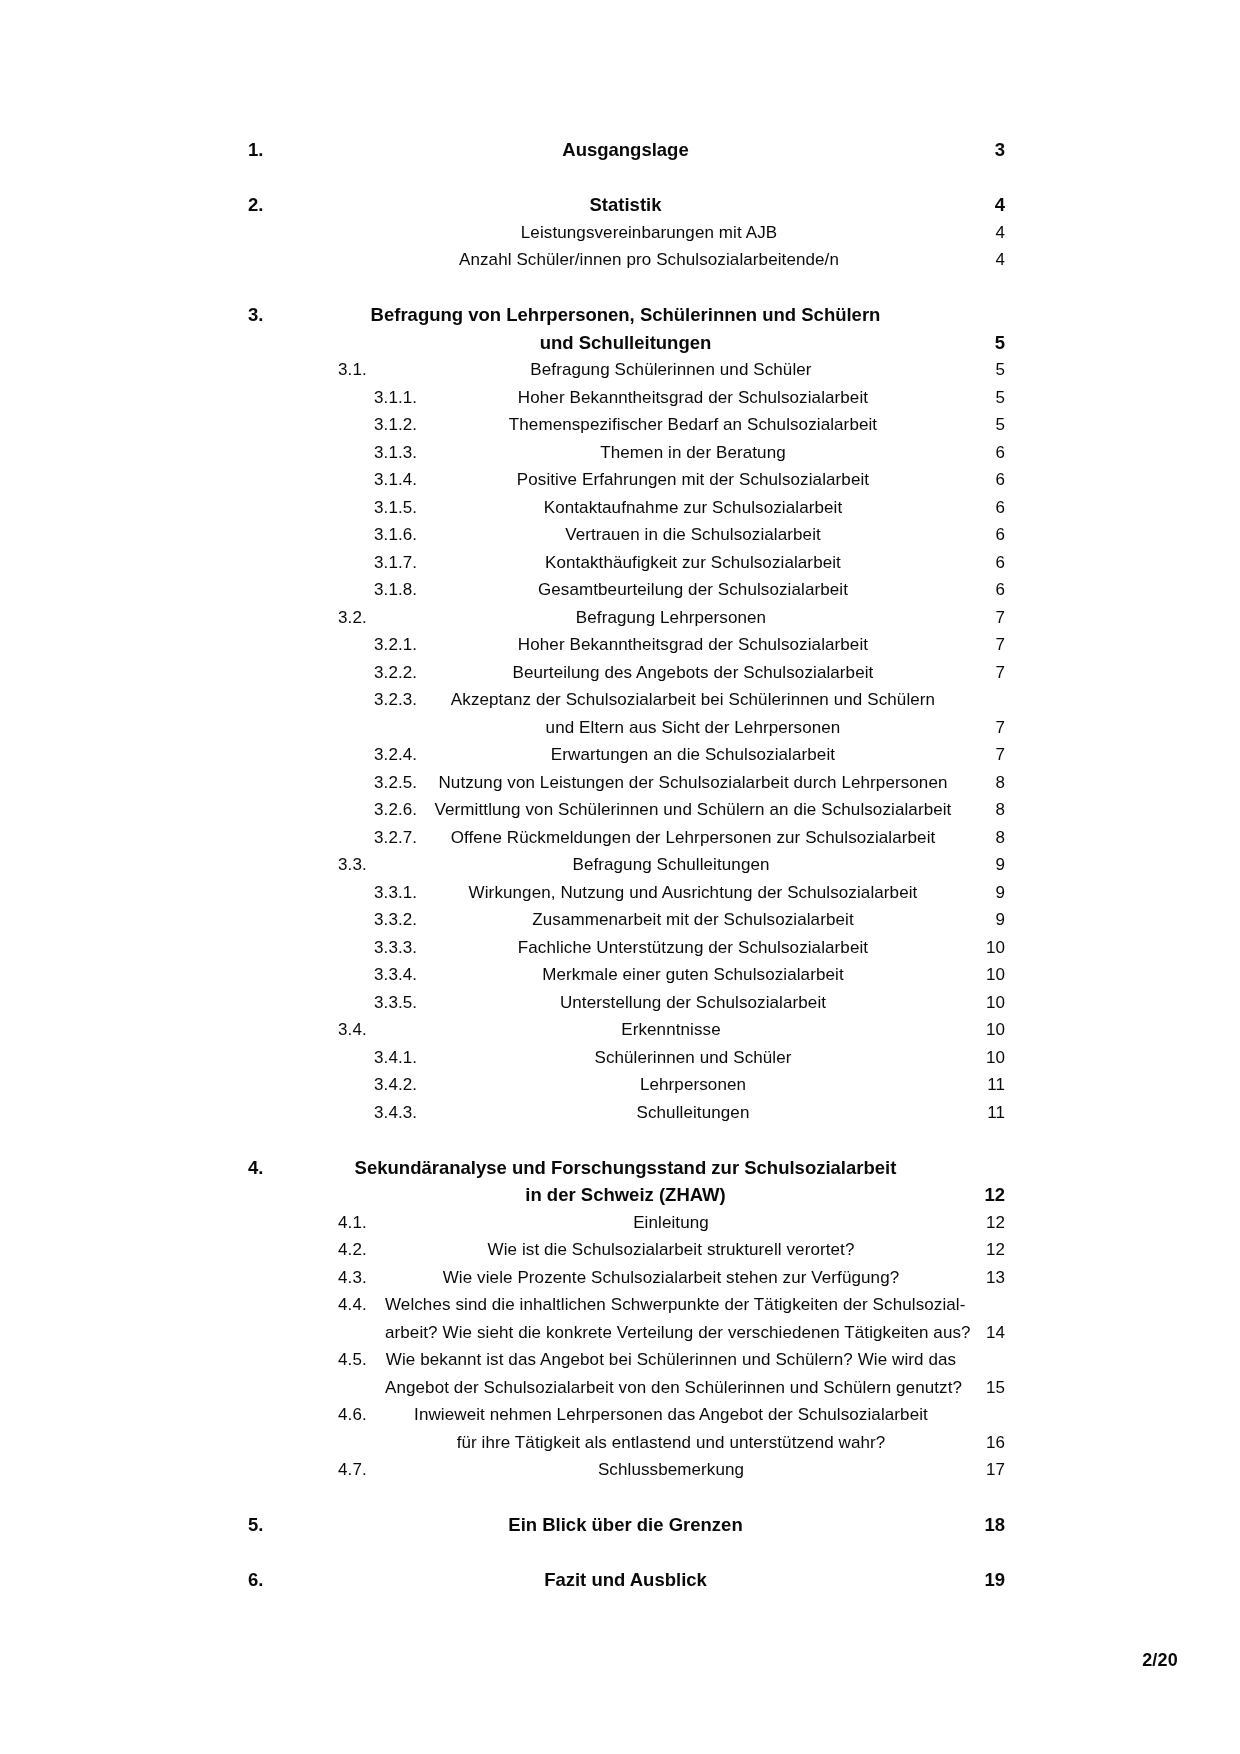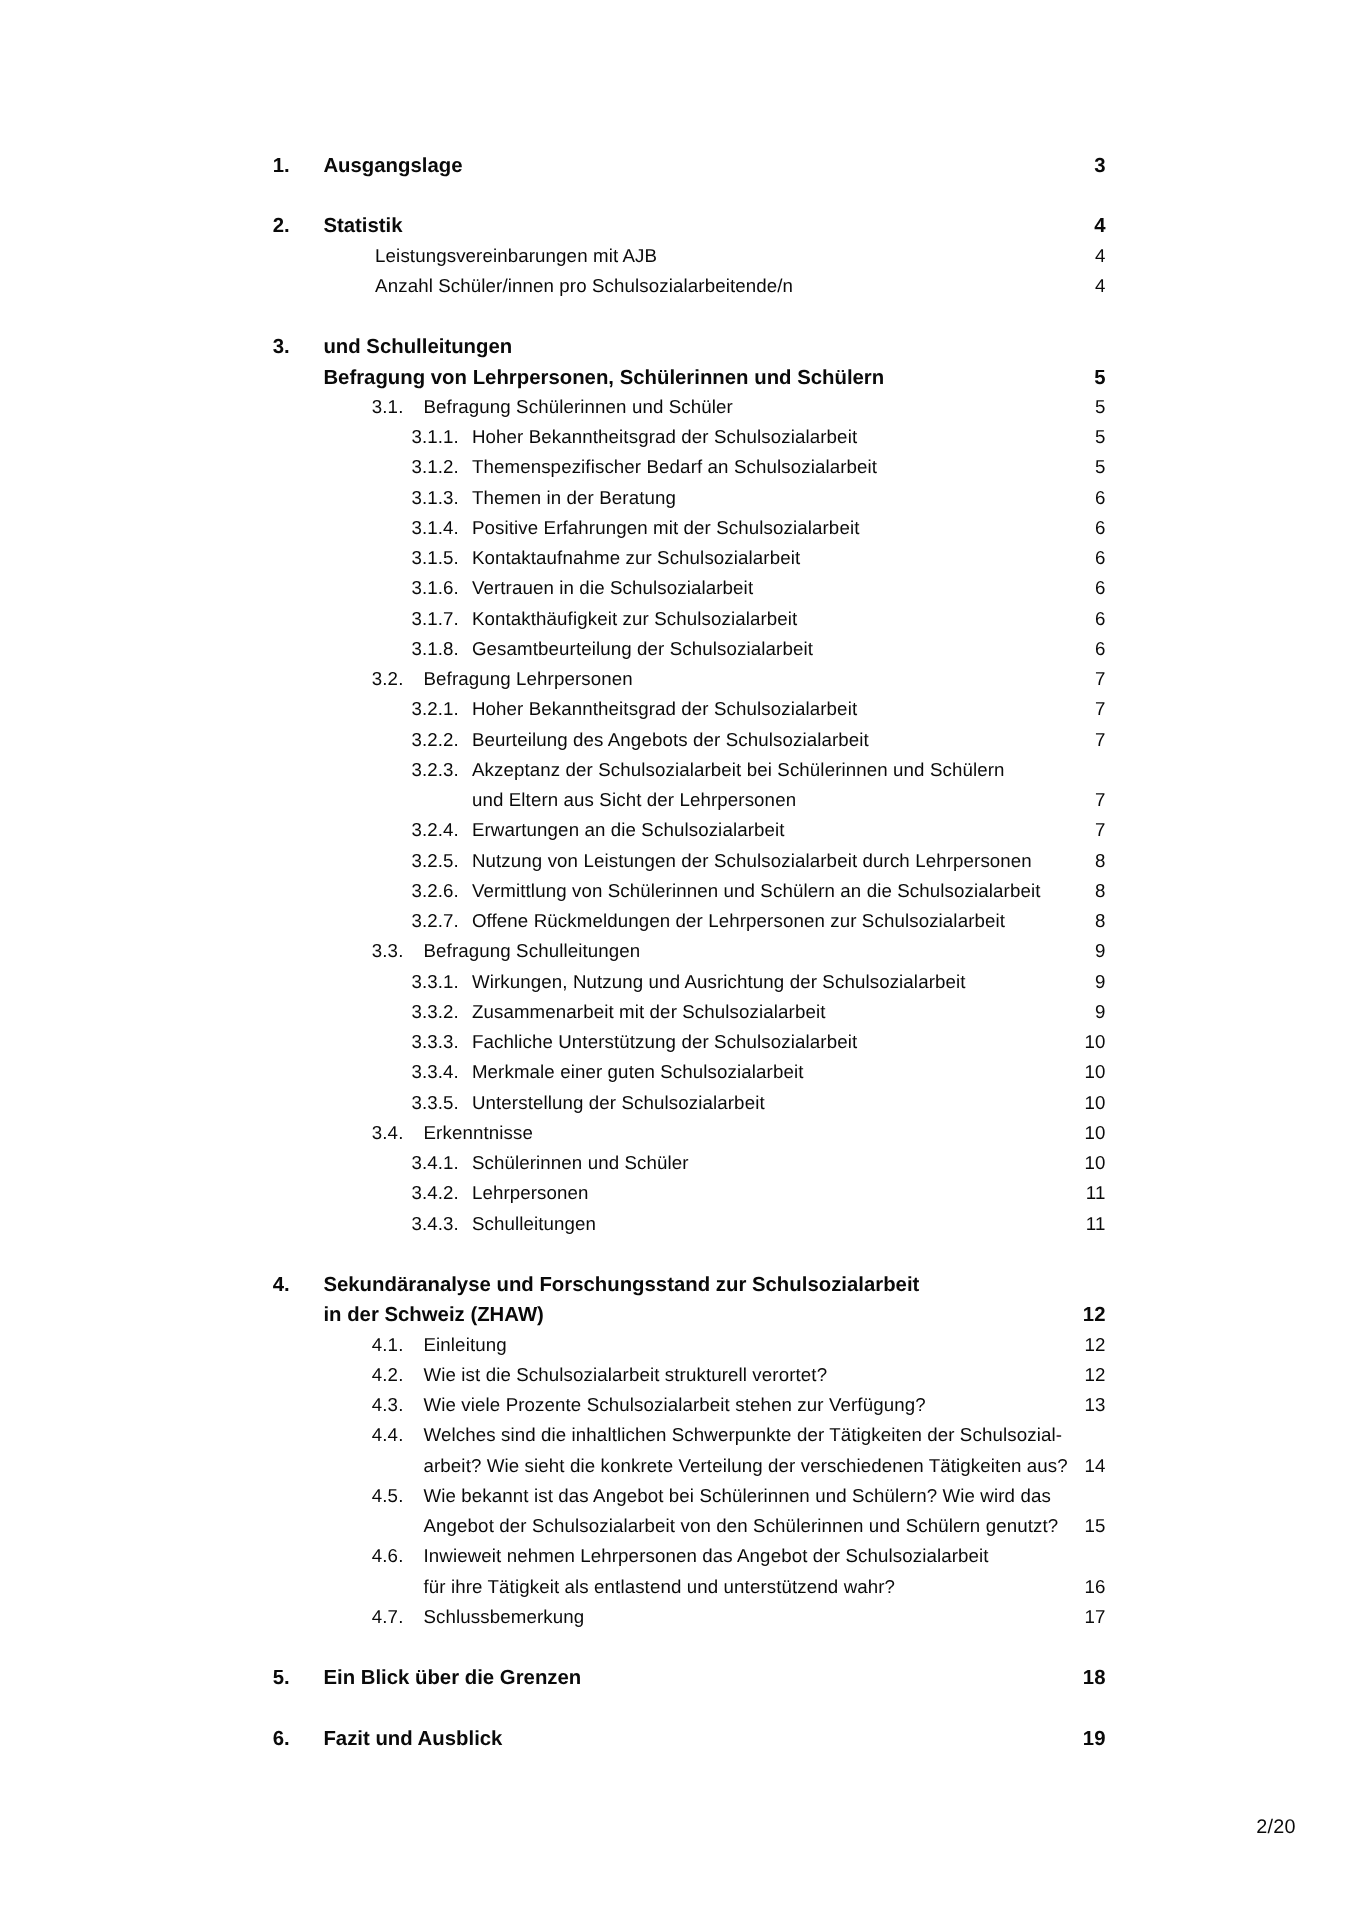--- a/index.html
+++ b/index.html
@@ -52,34 +52,35 @@
   .lvl2 .indent, .lvl0 .indent { width: 46px; }
   .lvl3 .indent { width: 93px; }
   .lvl0 .indent { width: 93px; }
   .title {
     flex: 1 1 auto;
     min-width: 0;
   }
   .title .line {
     display: block;
     white-space: nowrap;
+    text-align: center;
   }
   .pagenum {
     flex: 0 0 auto;
     min-width: 40px;
     margin-left: 8px;
     text-align: right;
     white-space: nowrap;
   }
   .footer {
     position: absolute;
     top: 1650px;
     right: 62px;
     font-size: 18px;
-    font-weight: normal;
+    font-weight: bold;
     letter-spacing: 0.2px;
   }
 </style>
 </head>
 <body>
 
 <div class="page">
   <div class="toc" id="toc-list">
       <div class="toc-row lvl1">
         <span class="num">1.</span>
@@ -105,22 +106,22 @@
       <div class="toc-row lvl0">
         <span class="indent"></span>
         <span class="title">
           <span class="line">Anzahl Schüler/innen pro Schulsozialarbeitende/n</span>
         </span>
         <span class="pagenum">4</span>
       </div>
       <div class="toc-row lvl1">
         <span class="num">3.</span>
         <span class="title">
+          <span class="line">Befragung von Lehrpersonen, Schülerinnen und Schülern</span>
           <span class="line">und Schulleitungen</span>
-          <span class="line">Befragung von Lehrpersonen, Schülerinnen und Schülern</span>
         </span>
         <span class="pagenum">5</span>
       </div>
       <div class="toc-row lvl2">
         <span class="indent"></span>
         <span class="num">3.1.</span>
         <span class="title">
           <span class="line">Befragung Schülerinnen und Schüler</span>
         </span>
         <span class="pagenum">5</span>

